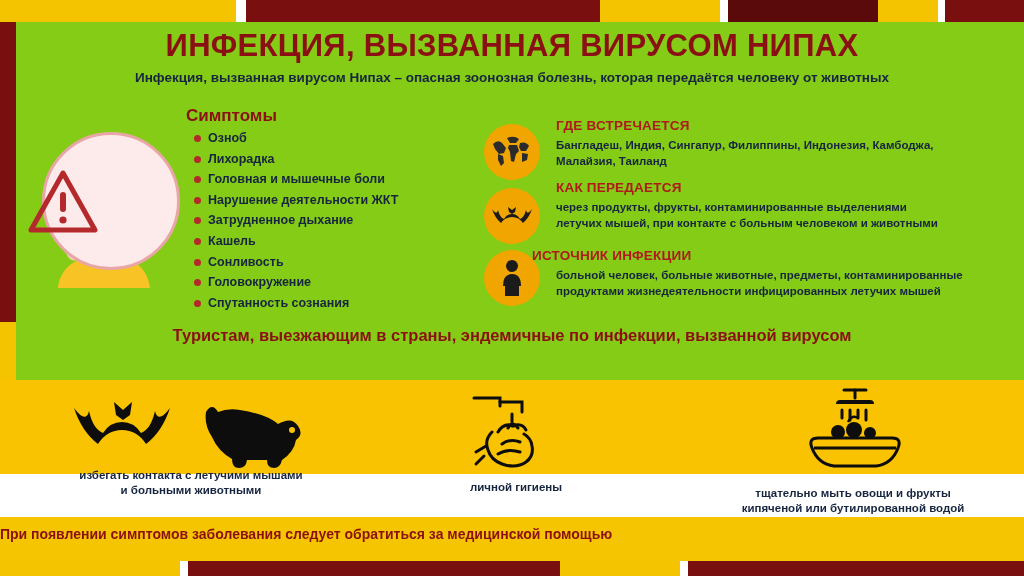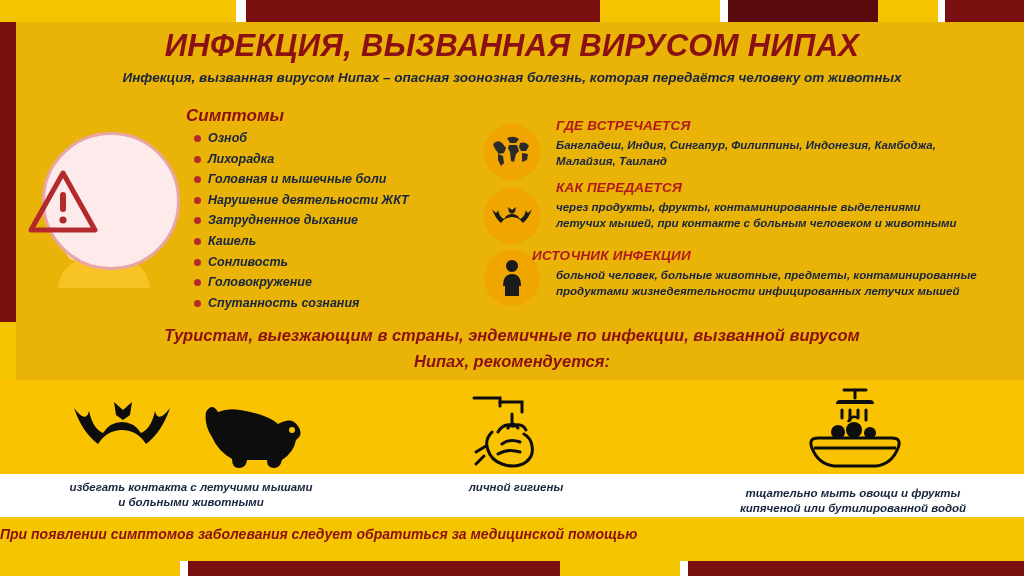--- a/index.html
+++ b/index.html
@@ -2,21 +2,21 @@
 <html lang="ru"><head>
 <meta charset="utf-8">
 <style>
   html,body{margin:0;padding:0;}
   body{
     width:1024px;height:576px;overflow:hidden;
     background:#ffffff;
     font-family:"Liberation Sans", sans-serif;
     position:relative;
   }
-  .poster{position:relative;width:1024px;height:576px;overflow:hidden;background:#eab308;font-style:italic;}
+  .poster{position:relative;width:1024px;height:576px;overflow:hidden;background:#84cc16;}
 
   
   .topbar{position:absolute;left:0;top:0;width:1024px;height:22px;background:#7a0f10;}
   .topbar .yellowblock{position:absolute;top:0;height:22px;background:#f5c400;}
   .topbar .whitegap{position:absolute;top:0;height:22px;background:#ffffff;}
   .topbar .dark{position:absolute;top:0;height:22px;background:#5b0a0b;}
 
   
   .leftribbon{position:absolute;left:0;top:22px;width:16px;height:300px;background:#7a0f10;}
   .leftribbon2{position:absolute;left:0;top:322px;width:16px;height:60px;background:#f5c400;}
@@ -198,21 +198,20 @@
     </svg>
   </div>
   <div class="iheading" style="left:532px;top:248px;">ИСТОЧНИК ИНФЕКЦИИ</div>
   <div class="itext" style="left:556px;top:268px;width:468px;">
     <div>больной человек, больные животные, предметы, контаминированные</div>
     <div>продуктами жизнедеятельности инфицированных летучих мышей</div>
   </div>
 
   <div class="tourists">
     <div>Туристам, выезжающим в страны, эндемичные по инфекции, вызванной вирусом</div>
-    <div>Нипах, рекомендуется:</div>
   </div>
 
   <div class="yellowband">
     <div class="whitebar"></div>
 
     <svg style="position:absolute;left:72px;top:12px;" width="110" height="76" viewBox="0 0 110 76">
       <path d="M2 16 q12 16 15 3 q4 18 14 22 q7 -11 19 -11 q12 0 19 11 q10 -4 14 -22 q3 13 15 -3 q-8 24 -24 36 q-9 -14 -24 -14 q-15 0 -24 14 q-16 -12 -24 -36z" fill="#0d0d0d"></path>
       <path d="M42 10 l9 8 l9 -8 l-2 13 l-7 5 l-7 -5z" fill="#0d0d0d"></path>
     </svg>
     <svg style="position:absolute;left:188px;top:22px;" width="130" height="68" viewBox="0 0 130 68">
@@ -246,21 +245,21 @@
       </g>
       <g fill="#0d0d0d">
         <circle cx="38" cy="46" r="7"></circle>
         <circle cx="54" cy="44" r="8"></circle>
         <circle cx="70" cy="47" r="6"></circle>
         <path d="M48 36 q4 -8 10 -4" stroke="#0d0d0d" stroke-width="2.5" fill="none"></path>
       </g>
       <path d="M14 62 l82 0" stroke="#0d0d0d" stroke-width="3"></path>
     </svg>
 
-    <div class="adv" style="left:46px;top:100px;width:290px;">
+    <div class="adv" style="left:46px;top:88px;width:290px;">
       <div>избегать контакта  с летучими мышами</div>
       <div>и больными животными</div>
     </div>
     <div class="adv" style="left:406px;top:100px;width:220px;">
       <div>личной гигиены</div>
     </div>
     <div class="adv" style="left:678px;top:106px;width:350px;">
       <div>тщательно мыть овощи и фрукты</div>
       <div>кипяченой или бутилированной водой</div>
     </div>

